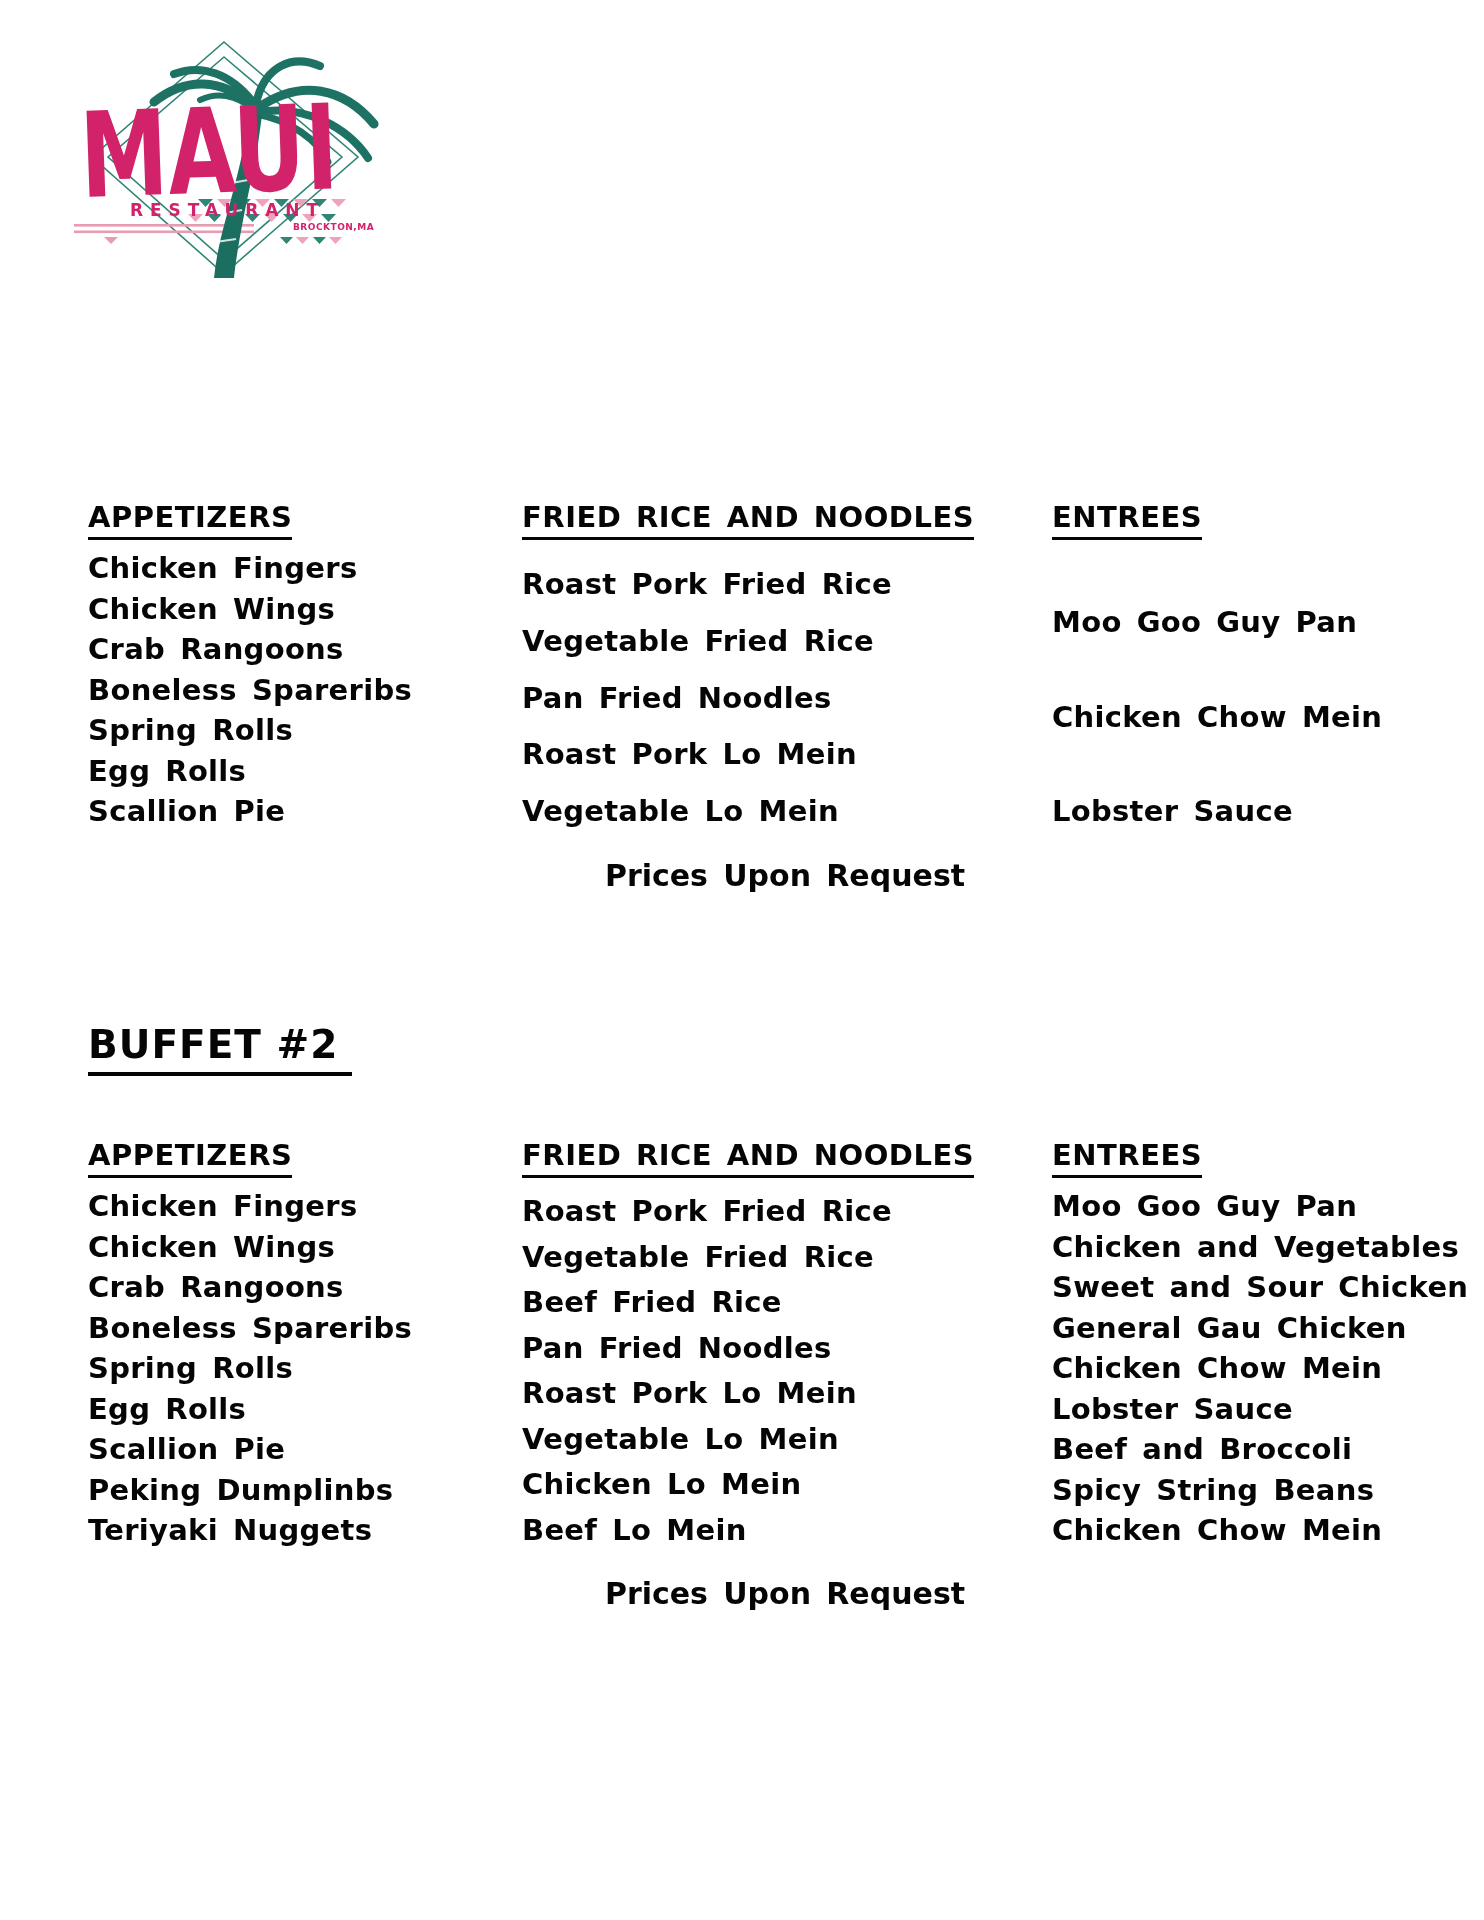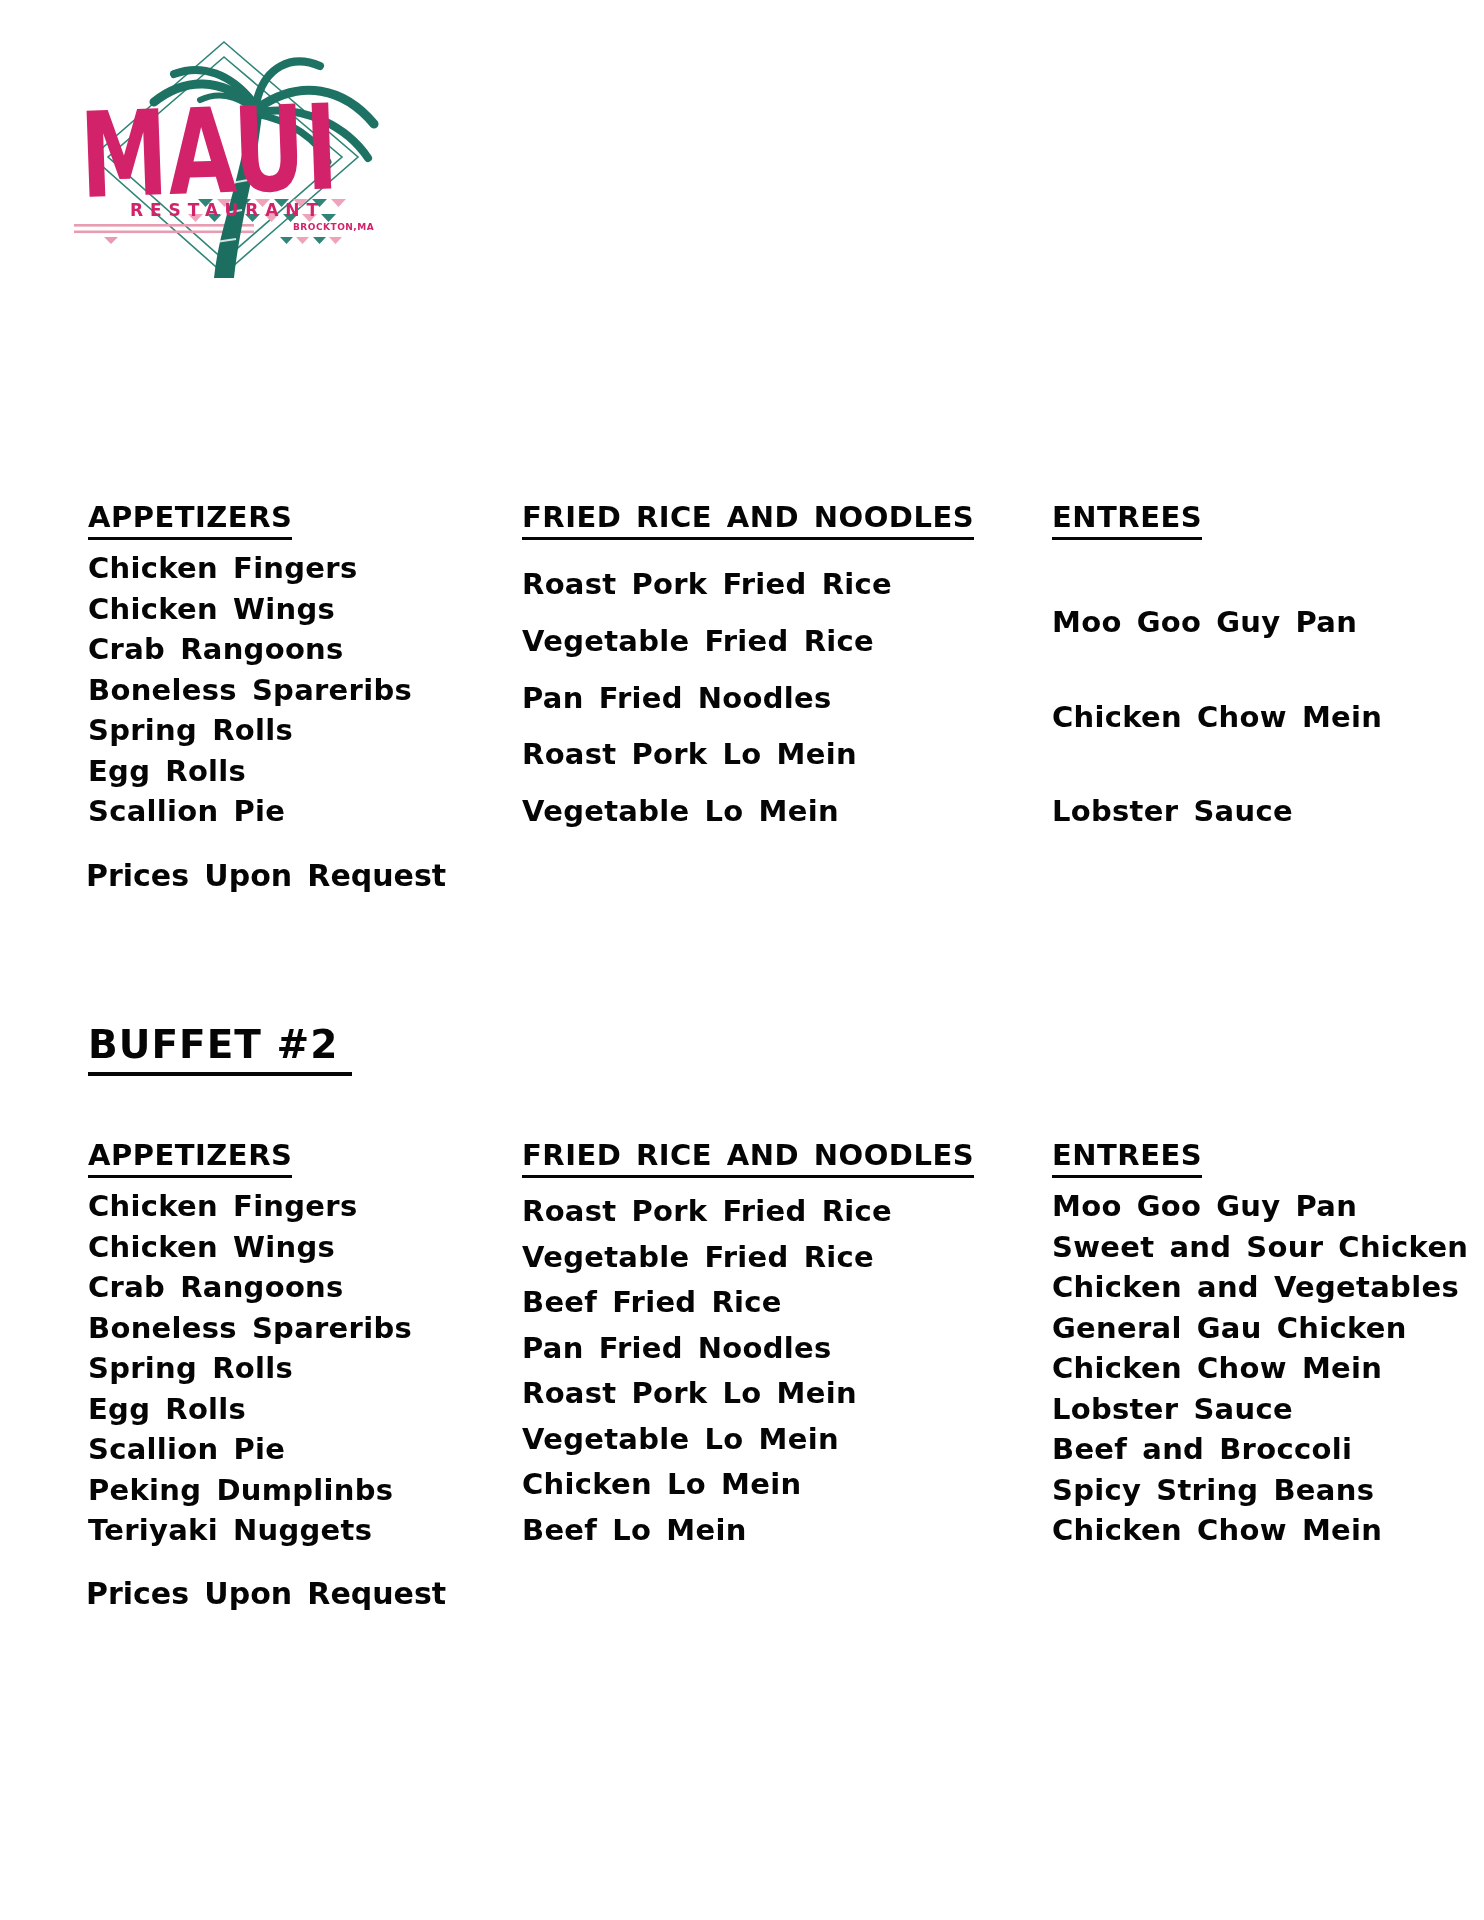--- a/index.html
+++ b/index.html
@@ -39,21 +39,21 @@
     padding-bottom:3px;border-bottom:3px solid #050505;
     display:inline-block;align-self:start;justify-self:start;
     margin-bottom:8px;
   }
   .menu-col{display:flex;flex-direction:column;align-items:flex-start;justify-content:space-between;}
   .menu-item{
     font-size:29px;font-weight:700;line-height:40.5px;
     letter-spacing:0.3px;word-spacing:0.16em;white-space:nowrap;
   }
   .prices{
-    position:absolute;left:86px;right:0;
+    position:absolute;left:86px;right:0;text-align:center;
     font-size:30px;font-weight:700;word-spacing:0.16em;
   }
   .b1-prices{top:858px;}
   .b2-prices{top:1576px;}
 </style>
 </head>
 <body>
 
 <div class="page">
 
@@ -153,22 +153,22 @@
         <div class="menu-item">Beef Fried Rice</div>
         <div class="menu-item">Pan Fried Noodles</div>
         <div class="menu-item">Roast Pork Lo Mein</div>
         <div class="menu-item">Vegetable Lo Mein</div>
         <div class="menu-item">Chicken Lo Mein</div>
         <div class="menu-item">Beef Lo Mein</div>
       </div>
       <div class="menu-col">
         <div class="col-header">ENTREES</div>
         <div class="menu-item">Moo Goo Guy Pan</div>
+        <div class="menu-item">Chicken and Vegetables</div>
         <div class="menu-item">Sweet and Sour Chicken</div>
-        <div class="menu-item">Chicken and Vegetables</div>
         <div class="menu-item">General Gau Chicken</div>
         <div class="menu-item">Chicken Chow Mein</div>
         <div class="menu-item">Lobster Sauce</div>
         <div class="menu-item">Beef and Broccoli</div>
         <div class="menu-item">Spicy String Beans</div>
         <div class="menu-item">Chicken Chow Mein</div>
       </div>
     </div>
   <div class="prices b2-prices">Prices Upon Request</div>
 

